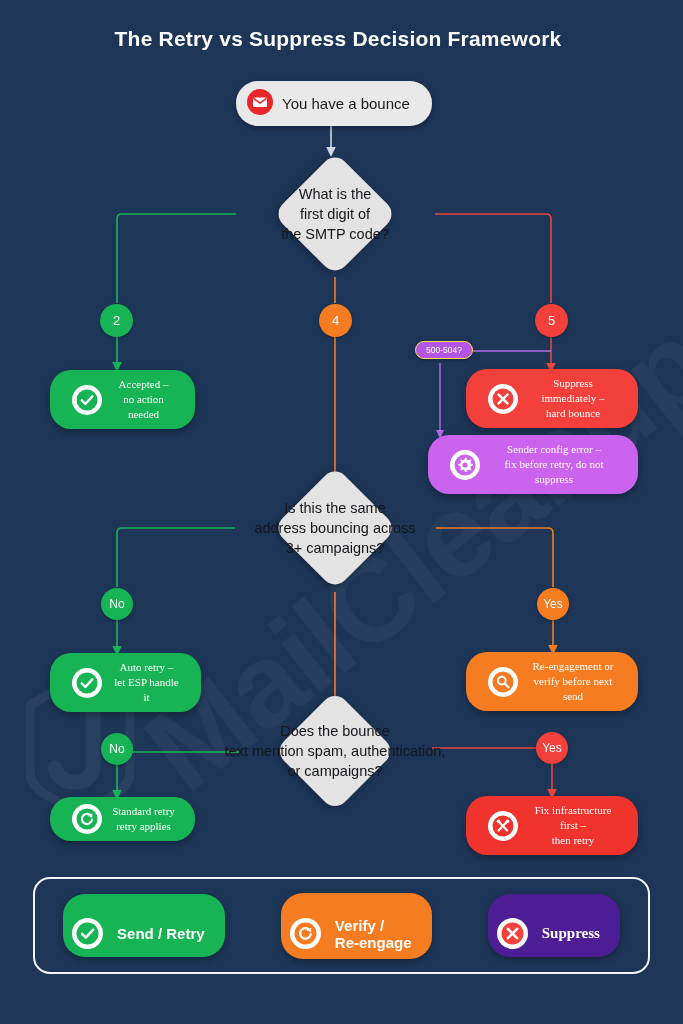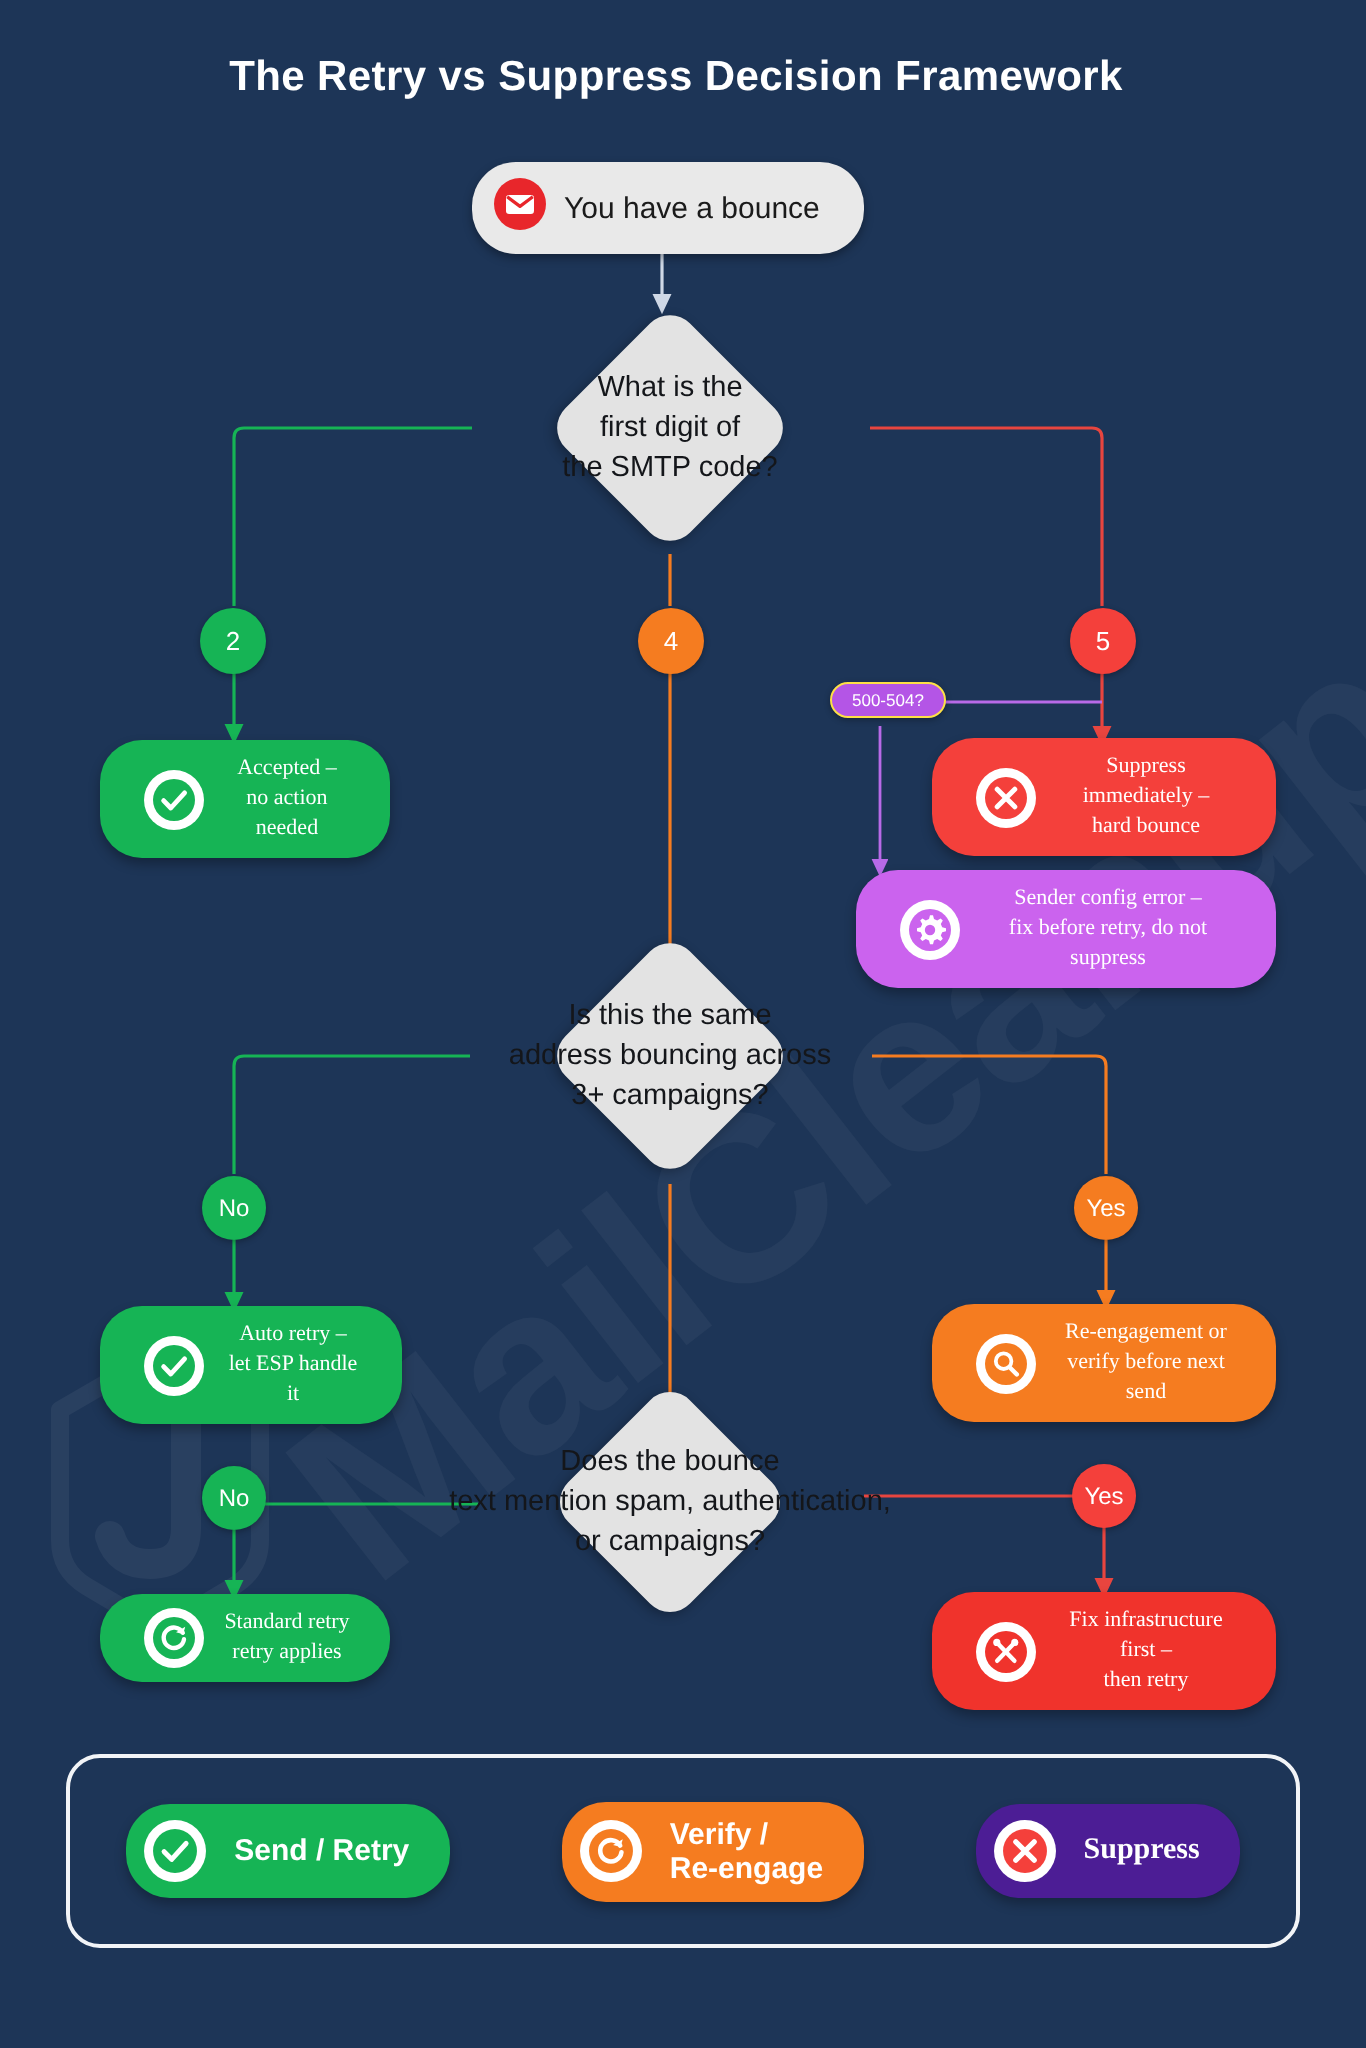--- a/index.html
+++ b/index.html
@@ -115,21 +115,21 @@
     position:absolute;left:33px;top:877px;
     width:617px;height:97px;
     border:2px solid #f2f4f7;
     border-radius:17px;
     box-sizing:border-box;
     display:flex;align-items:center;justify-content:space-around;
   }
   .legend-item{
     display:flex;align-items:center;gap:14px;
     border-radius:22px;
-    padding:8px 20px 8px 9px;
+    padding:24px 20px 8px 9px;
     box-shadow:0 3px 6px rgba(0,0,0,.28);
   }
   .legend-item .txt{
     color:#fff;font-size:15px;font-weight:700;line-height:17px;
     text-align:left;
   }
   .legend-item .circ-icon{width:31px;height:31px;flex:0 0 31px;}
 </style>
 </head>
 <body>

